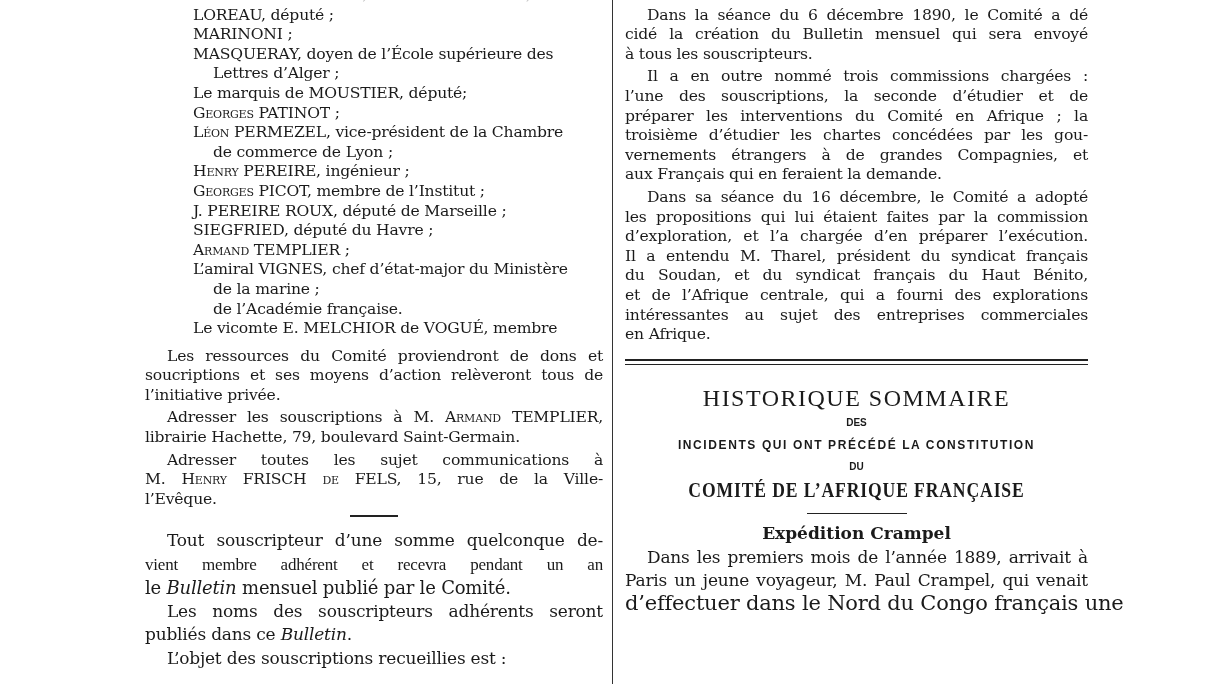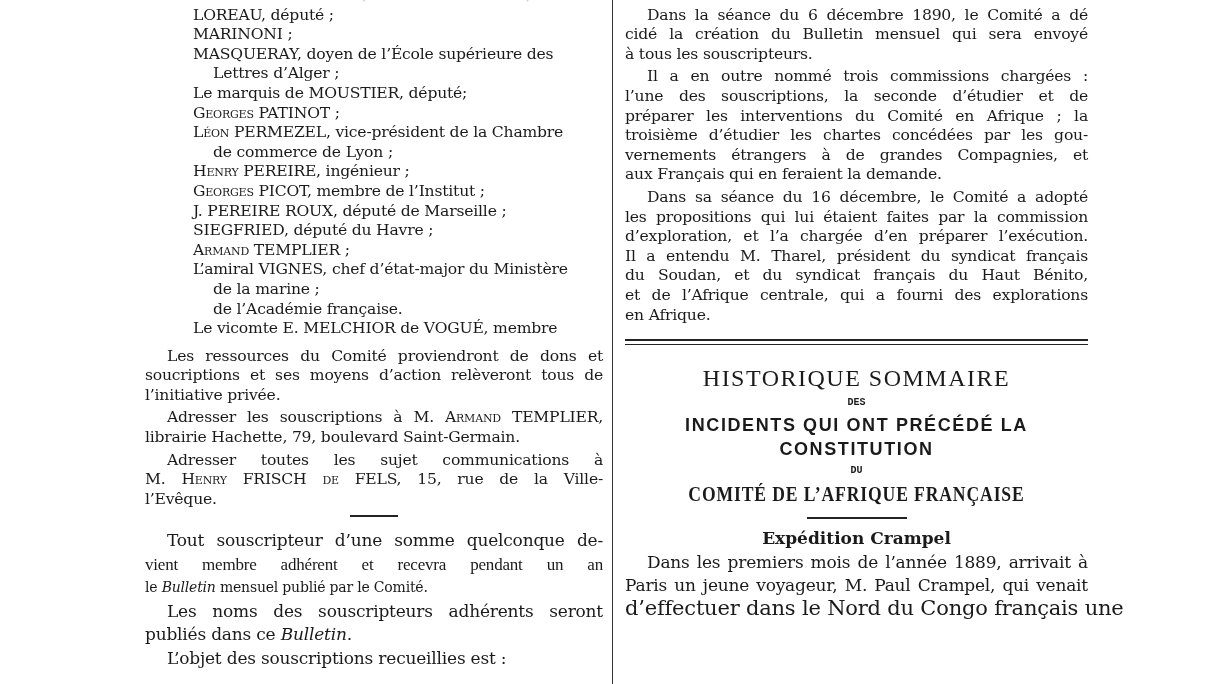--- a/index.html
+++ b/index.html
@@ -13,22 +13,22 @@
   .just { text-align: justify; text-align-last: justify; }
   .ind { padding-left: 22px; }
   .list { padding-left: 48px; }
   .list .cont { padding-left: 20px; }
   .sc { font-variant: small-caps; }
   .it { font-style: italic; }
   .para-gap { height: 8px; }
   .short-rule { width: 48px; height: 2px; background: #222; margin: 6px auto 12px; }
   .double-rule { border-top: 2px solid #222; border-bottom: 1.5px solid #222; height: 3px; margin: 14px 0 18px; }
   .head-big { text-align: center; font-family: "Liberation Serif", serif; font-size: 24px; letter-spacing: 1.5px; line-height: 30px; }
-  .head-tiny { text-align: center; font-family: Liberation Mono, monospace; font-weight: bold; font-size: 10px; line-height: 20px; }
-  .head-mid { text-align: center; font-family: "Liberation Sans", sans-serif; font-weight: bold; font-size: 18px; letter-spacing: 1.6px; line-height: 24px; }
+  .head-tiny { text-align: center; font-family: Liberation Sans, sans-serif; font-weight: bold; font-size: 10px; line-height: 20px; }
+  .head-mid { text-align: center; font-family: "Liberation Sans", sans-serif; font-weight: bold; font-size: 12px; letter-spacing: 1.6px; line-height: 24px; }
   .head-cond { text-align: center; font-family: "Liberation Serif", serif; font-weight: bold; font-size: 20px; letter-spacing: 1px; line-height: 26px; transform: scaleX(0.88); }
   .head-sub { text-align: center; font-family: "DejaVu Serif", serif; font-weight: bold; font-size: 17px; line-height: 22px; margin-top: 4px; }
   .cut { opacity: 0.25; }
 </style>
 </head>
 <body>
 
 <div class="rule-v"></div>
 
 <div class="col col-left" style="top:-14px;">
@@ -98,21 +98,21 @@
     <div class="line just ind">Adresser toutes les sujet communications à</div>
     <div class="line just"><span>M. </span><span class="sc">Henry</span><span> FRISCH </span><span class="sc">de</span><span> FELS, 15, rue de la Ville-</span></div>
     <div class="line">l’Evêque.</div>
   </div>
 
   <div class="short-rule"></div>
 
   <div style="font-size:17px;">
     <div class="line just ind" style="font-size:17px;line-height:23.5px;">Tout souscripteur d’une somme quelconque de-</div>
     <div class="line just" style="font-size:17px;line-height:23.5px;font-family:Liberation Serif, serif;">vient membre adhérent et recevra pendant un an</div>
-    <div class="line" style="font-size:14px;line-height:23.5px;"><span>le </span><span class="it">Bulletin</span><span> mensuel publié par le Comité.</span></div>
+    <div class="line" style="font-size:18px;line-height:23.5px;"><span>le </span><span class="it">Bulletin</span><span> mensuel publié par le Comité.</span></div>
   </div>
   <div>
     <div class="line just ind" style="font-size:17px;line-height:23.5px;">Les noms des souscripteurs adhérents seront</div>
     <div class="line" style="font-size:17px;line-height:23.5px;"><span>publiés dans ce </span><span class="it">Bulletin</span><span>.</span></div>
   </div>
   <div class="line ind" style="font-size:17px;line-height:23.5px;">L’objet des souscriptions recueillies est :</div>
 </div>
 
 <div class="col col-right" style="top:-14px;">
   <div class="line cut">définitive.</div>
@@ -132,20 +132,21 @@
       <div class="line">aux Français qui en feraient la demande.</div>
     </div>
   <div style="height:3px"></div>
   <div id="p-seance2">
       <div class="line ind just">Dans sa séance du 16 décembre, le Comité a adopté</div>
       <div class="line just">les propositions qui lui étaient faites par la commission</div>
       <div class="line just">d’exploration, et l’a chargée d’en préparer l’exécution.</div>
       <div class="line just">Il a entendu M. Tharel, président du syndicat français</div>
       <div class="line just">du Soudan, et du syndicat français du Haut Bénito,</div>
       <div class="line just">et de l’Afrique centrale, qui a fourni des explorations</div>
+      <div class="line just">intéressantes au sujet des entreprises commerciales</div>
       <div class="line">en Afrique.</div>
     </div>
 
   <div class="double-rule"></div>
 
   <div>
     <div class="head-big">HISTORIQUE SOMMAIRE</div>
     <div class="head-tiny">DES</div>
     <div class="head-mid">INCIDENTS QUI ONT PRÉCÉDÉ LA CONSTITUTION</div>
     <div class="head-tiny">DU</div>

